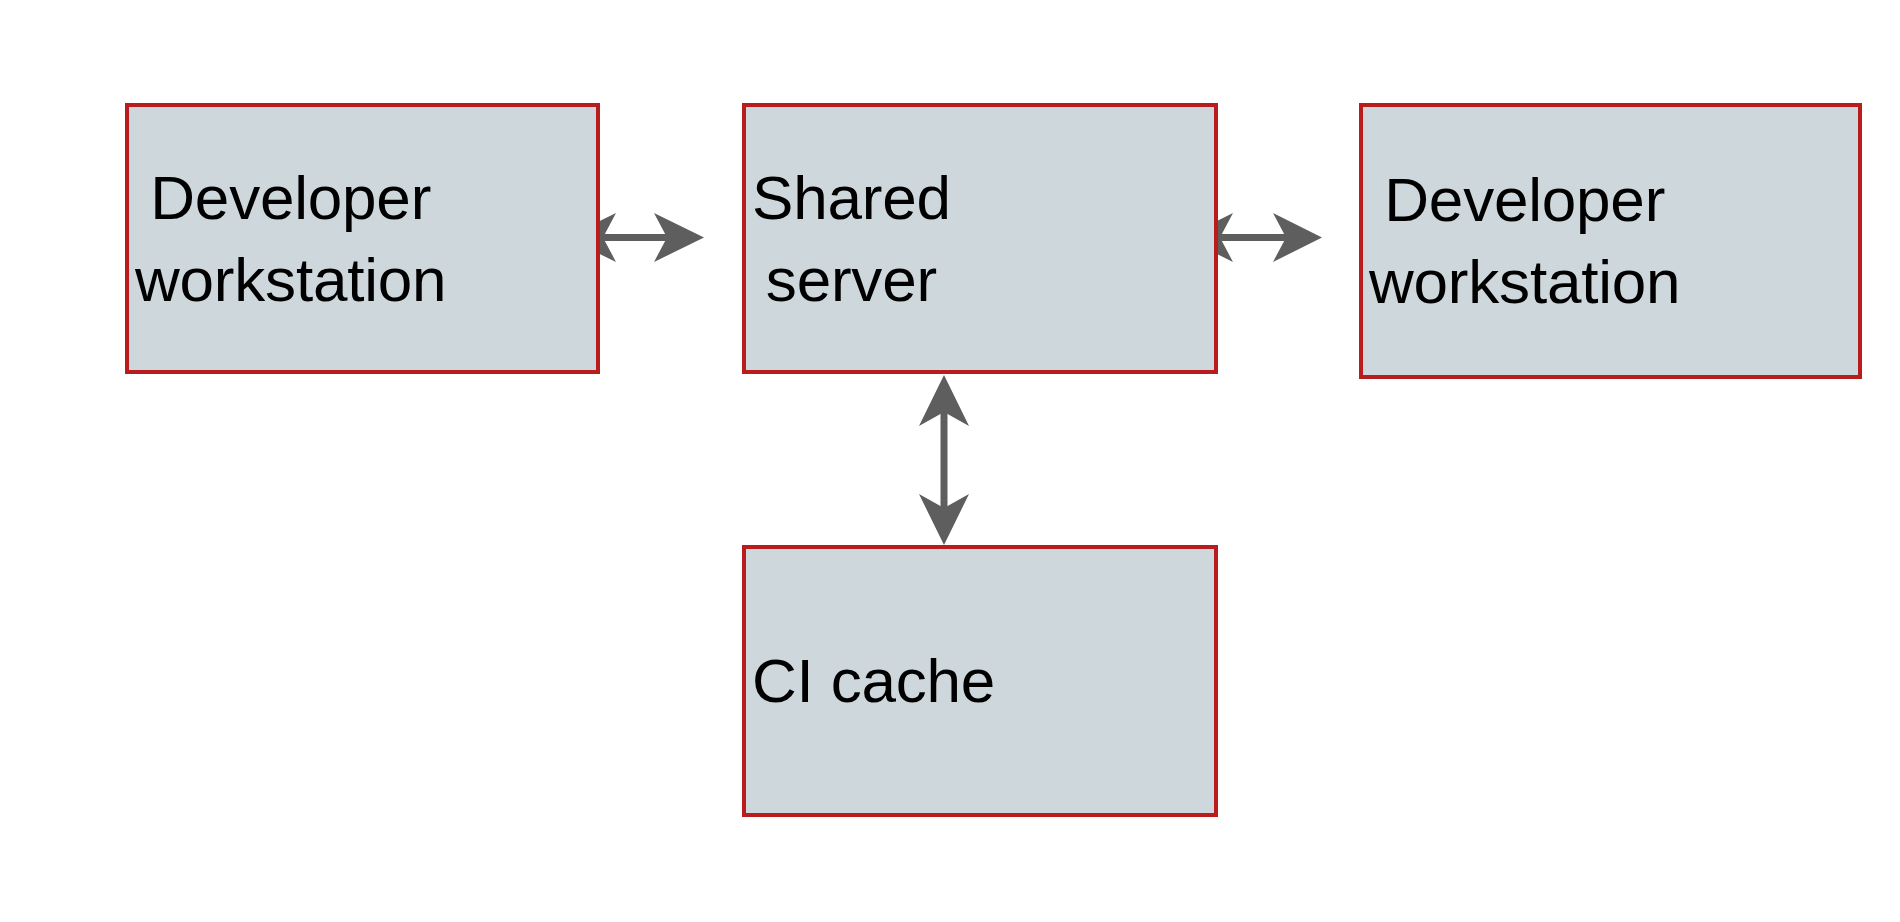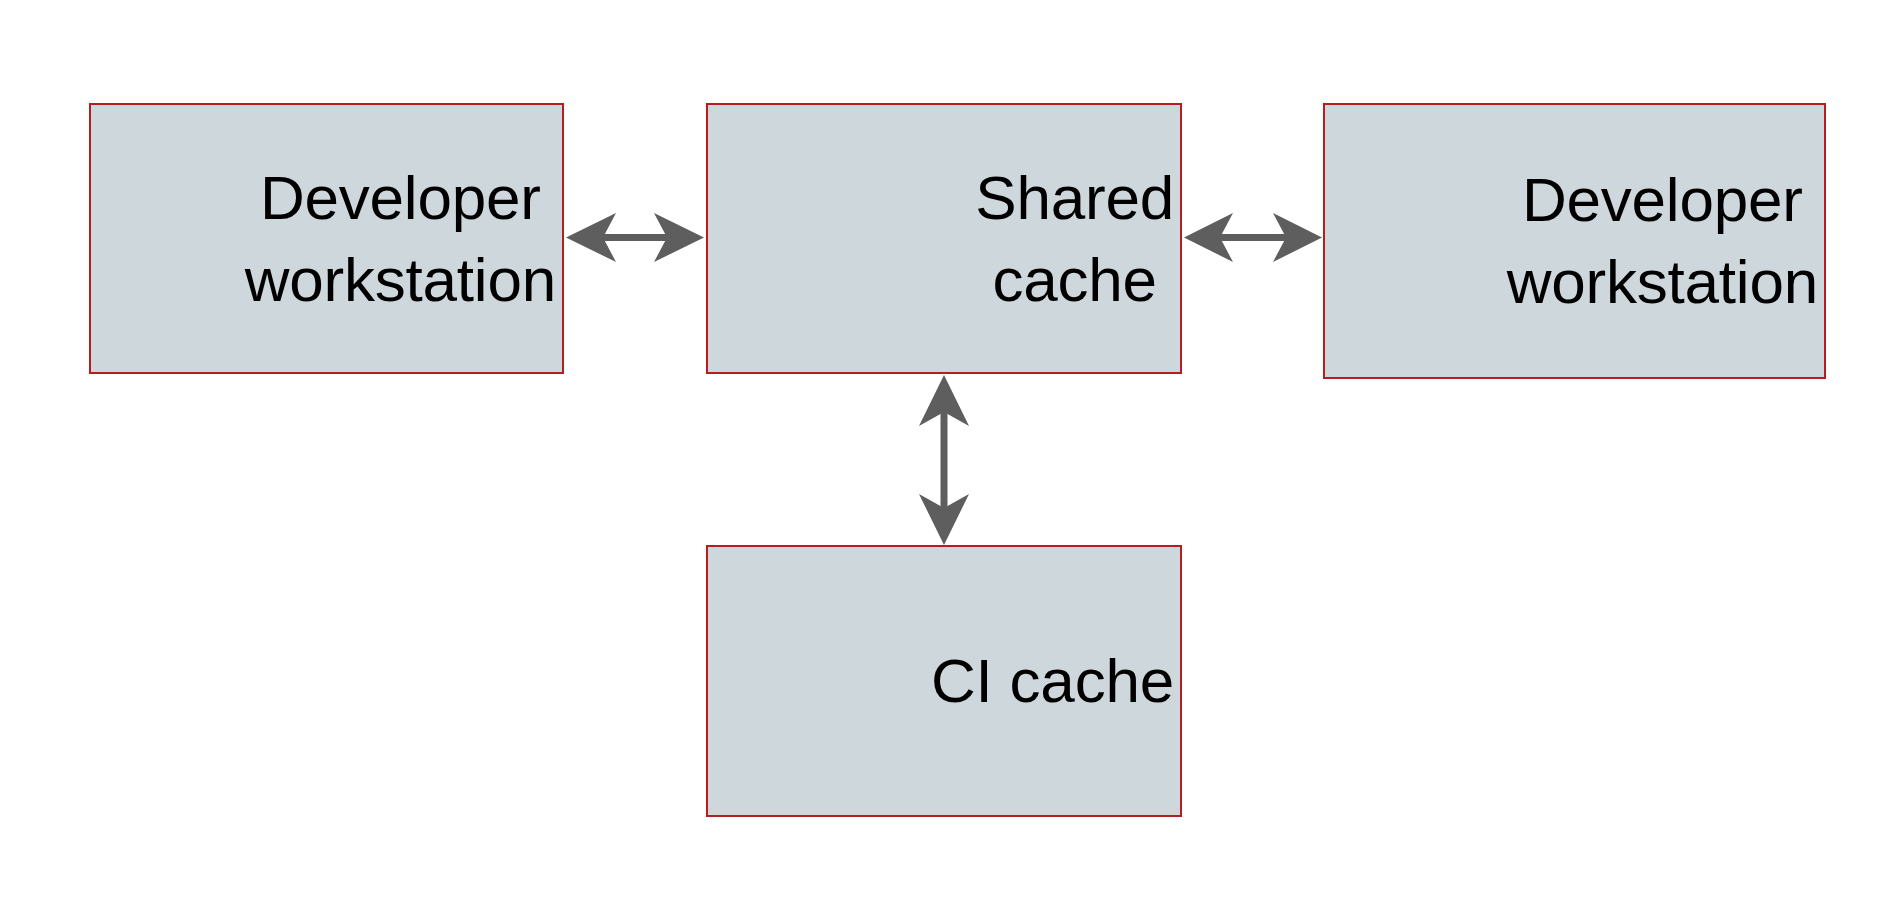--- a/index.html
+++ b/index.html
@@ -23,25 +23,26 @@
     position: absolute;
     left: 0;
     top: 0;
     width: 1900px;
     height: 922px;
   }
   .node-box {
     position: absolute;
     box-sizing: border-box;
     background: #ced8dc;
-    border: 2px solid #b91c1c;
+    border: 4px solid #b91c1c;
     display: flex;
     align-items: center;
-    justify-content: flex-end;
+    justify-content: flex-start;
     text-align: center;
+    margin-left: 36px;
   }
   .node-label {
     color: #000000;
     font-size: 62px;
     font-weight: 400;
     line-height: 1.32;
     letter-spacing: -0.2px;
     white-space: pre-line;
     padding: 0 6px;
   }
@@ -103,21 +104,21 @@
     </g>
   </svg>
 
   <div class="node-box" id="node-dev-left">
     <span class="node-label">Developer
 workstation</span>
   </div>
 
   <div class="node-box" id="node-shared-cache">
     <span class="node-label">Shared
-cache</span>
+server</span>
   </div>
 
   <div class="node-box" id="node-dev-right">
     <span class="node-label">Developer
 workstation</span>
   </div>
 
   <div class="node-box" id="node-ci-server">
     <span class="node-label">CI cache</span>
   </div>

